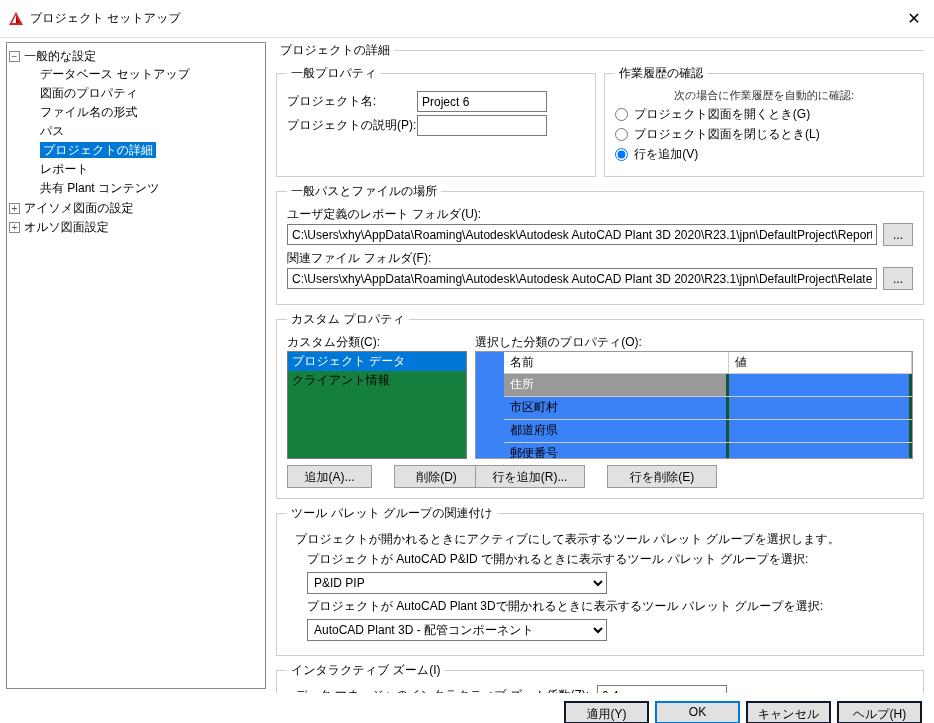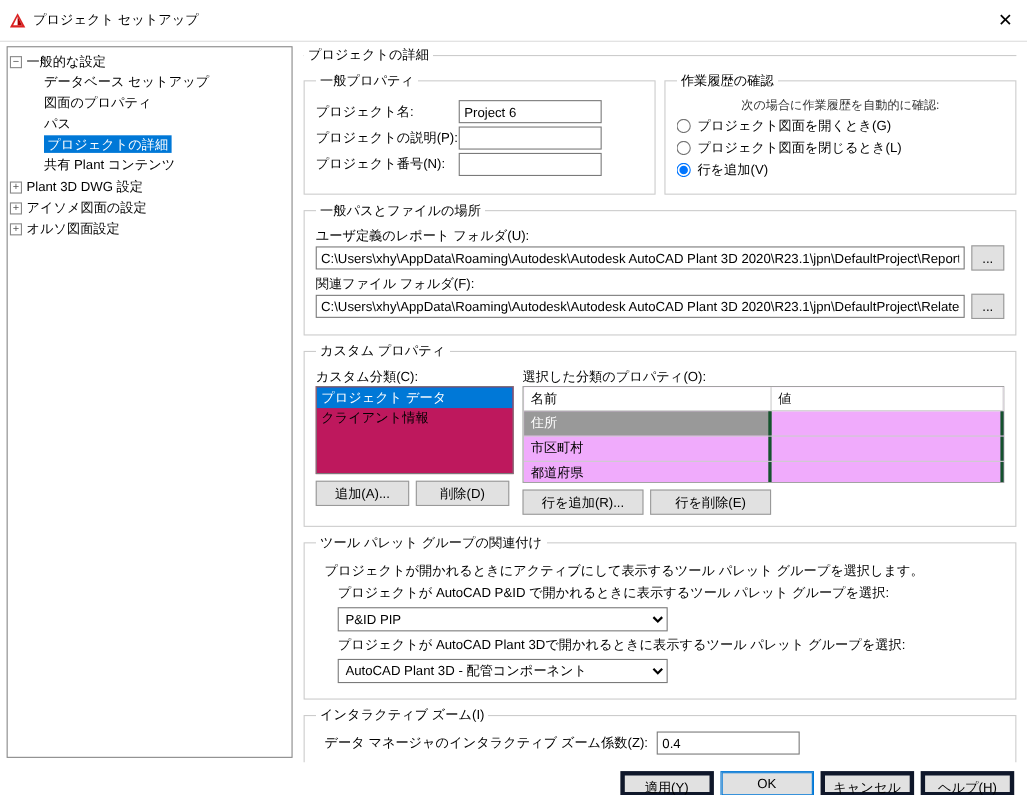--- a/index.html
+++ b/index.html
@@ -35,45 +35,45 @@
 .radio-row { display: flex; align-items: center; margin: 3px 0; }
 .radio-row input { margin-right: 6px; }
 
 .path-row { display: flex; align-items: center; gap: 6px; margin-bottom: 4px; }
 .path-row input { flex: 1; }
 .path-row button { width: 30px; height: 22px; }
 
 .custom { display: flex; gap: 8px; }
 .custom-left { width: 180px; display: flex; flex-direction: column; }
 .custom-right { flex: 1; display: flex; flex-direction: column; }
-.listbox { border: 1px solid #7a7a7a; height: 80px; overflow: auto; background: #be185d; }
+.listbox { border: 1px solid #7a7a7a; height: 108px; overflow: auto; background: #15803d; }
 .listbox .item { padding: 1px 4px; }
 .listbox .item.sel { background: #0078d7; color: #fff; }
 
-.grid { border: 1px solid #999; height: 88px; overflow-y: scroll; background: #f0abfc; }
+.grid { border: 1px solid #999; height: 108px; overflow-y: scroll; background: #3b82f6; padding-left: 28px; }
 .grid-header, .grid-row { display: flex; border-bottom: 1px solid #ccc; }
 .grid-header { background: #fff; }
 .grid-header .cell { border-right: 1px solid #ccc; padding: 2px 6px; }
 .grid-row .cell { border-right: 3px solid #14532d; padding: 2px 6px; height: 22px; }
 .grid .cell.name { width: 225px; }
 .grid .cell.val { flex: 1; }
 .grid-row.sel .cell.name { background: #999; color: #fff; }
 
-.btn-row { margin-top: 6px; display: flex; gap: 6px; }
+.btn-row { margin-top: 6px; display: flex; gap: 22px; }
 button.std { border: 1px solid #999; background: #e1e1e1; padding: 3px 8px; min-width: 85px; height: 23px; font-size: 12px; }
 
 .palette p { margin: 3px 0 3px 8px; }
 .palette .subrow { margin-left: 20px; margin-bottom: 4px; }
 select { border: 1px solid #7a7a7a; height: 22px; font-size: 12px; padding: 1px 2px; width: 300px; background:#fff;}
 
 .zoom .zr { margin-left: 8px; display:flex; align-items:center; }
 .zoom input { width: 130px; margin-left: 8px; }
 
 .footer { height: 38px; display: flex; justify-content: flex-end; align-items: center; gap: 6px; padding: 0 12px; }
-.footer button { border: 4px solid #0f172a; background: #e1e1e1; padding: 3px 8px; min-width: 85px; height: 23px; font-size: 12px; }
+.footer button { border: 2px solid #0f172a; background: #e1e1e1; padding: 3px 8px; min-width: 85px; height: 23px; font-size: 12px; }
 .footer button.default { border: 1px solid #0078d7; box-shadow: inset 0 0 0 1px #0078d7; }
 
 .collab { font-size:11px; color:#333; margin-bottom: 2px; text-align: center;}
 </style>
 </head>
 <body>
 
 <div class="titlebar">
   <span class="logo">
     <svg width="16" height="16" viewBox="0 0 16 16">
@@ -86,48 +86,45 @@
   <span class="close">✕</span>
 </div>
 
 <div class="body">
   <div class="tree">
     <ul>
       <li><span class="toggle">−</span><span class="node">一般的な設定</span>
         <ul>
           <li><span class="spacer"></span><span class="node">データベース セットアップ</span></li>
           <li><span class="spacer"></span><span class="node">図面のプロパティ</span></li>
+          <li><span class="spacer"></span><span class="node">ファイル名の形式</span></li>
           <li><span class="spacer"></span><span class="node">パス</span></li>
           <li class="selected"><span class="spacer"></span><span class="node">プロジェクトの詳細</span></li>
+          <li><span class="spacer"></span><span class="node">レポート</span></li>
           <li><span class="spacer"></span><span class="node">共有 Plant コンテンツ</span></li>
         </ul>
       </li>
-      <li><span class="toggle">+</span><span class="node">Plant 3D DWG 設定</span></li>
       <li><span class="toggle">+</span><span class="node">アイソメ図面の設定</span></li>
       <li><span class="toggle">+</span><span class="node">オルソ図面設定</span></li>
     </ul>
   </div>
 
   <div class="content">
     <fieldset class="outer">
       <legend>プロジェクトの詳細</legend>
 
       <div class="top-flex">
         <fieldset>
           <legend>一般プロパティ</legend>
           <div class="row">
               <label>プロジェクト名:</label>
               <input type="text" value="Project 6" style="">
             </div>
           <div class="row">
               <label>プロジェクトの説明(P):</label>
-              <input type="text" value="" style="">
-            </div>
-          <div class="row">
-              <label>プロジェクト番号(N):</label>
               <input type="text" value="" style="">
             </div>
         </fieldset>
 
         <fieldset>
           <legend>作業履歴の確認</legend>
           <div class="collab">次の場合に作業履歴を自動的に確認:</div>
           <div class="radio-row">
               <input type="radio" name="hist" style="">
               <span>プロジェクト図面を開くとき(G)</span>

